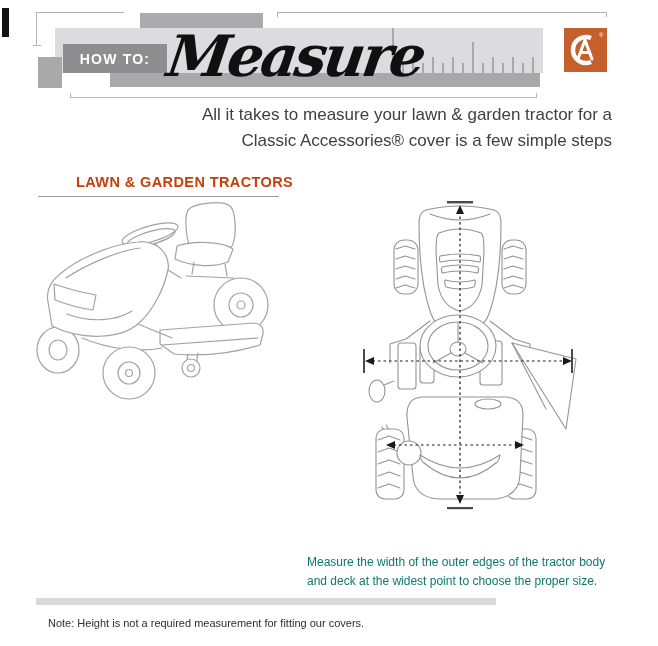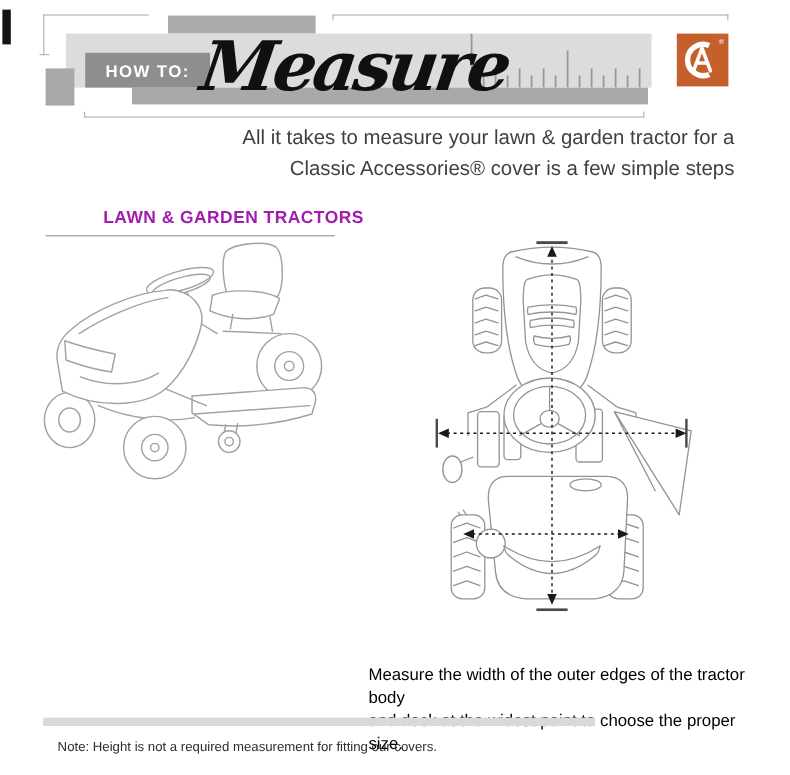--- a/index.html
+++ b/index.html
@@ -15,21 +15,21 @@
   .bracket-v{left:36px;top:12px;width:1px;height:34px;background:#b5b5b7;}
   .bracket-foot{left:33px;top:45px;width:8px;height:1px;background:#b5b5b7;}
   .topline{left:277px;top:12px;width:330px;height:1px;background:#b5b5b7;}
   .topline-tick-l{left:277px;top:12px;width:1px;height:5px;background:#b5b5b7;}
   .topline-tick-r{left:606px;top:12px;width:1px;height:5px;background:#b5b5b7;}
   .rect-top-center{left:140px;top:13px;width:123px;height:15px;background:#ababad;}
   .band-light{left:55px;top:28px;width:488px;height:45px;background:#dcdcde;}
   .band-dark{left:110px;top:73px;width:430px;height:14px;background:#a9a9ab;}
   .rect-small{left:38px;top:57px;width:24px;height:31px;background:#a9a9ab;}
   .howto-box{
-    left:71px;top:44px;width:104px;height:29px;background:#8e8e90;
+    left:63px;top:44px;width:104px;height:29px;background:#8e8e90;
     display:flex;align-items:center;justify-content:center;
   }
   .howto-box span{
     color:#ffffff;font-weight:bold;font-size:14px;letter-spacing:1.2px;
   }
   .script-title{
     left:168px;top:22px;width:260px;
     font-family:"DejaVu Serif","Liberation Serif",serif;
     font-style:italic;font-weight:700;font-size:57px;color:#101010;
     transform:skewX(-8deg);letter-spacing:-3px;
@@ -44,33 +44,33 @@
   }
 
   
   .intro{
     left:160px;top:102px;width:452px;text-align:right;
     font-size:17px;line-height:26px;color:#3f3f3f;
   }
 
   
   .section-heading{
-    left:86px;top:174px;font-size:14.5px;font-weight:bold;color:#a21caf;
+    left:76px;top:174px;font-size:14.5px;font-weight:bold;color:#c2410c;
     letter-spacing:0.4px;
   }
   .section-underline{left:38px;top:196px;width:241px;height:1px;background:#9a9a9a;}
 
   
   .tractor-side{left:22px;top:198px;}
   .tractor-front{left:360px;top:193px;}
 
   
   .caption{
     left:307px;top:553px;width:320px;
-    font-size:14px;line-height:19px;color:#000000;
+    font-size:12px;line-height:19px;color:#0f766e;
   }
   .divider{left:36px;top:598px;width:460px;height:7px;background:#d9d9d9;}
   .footnote{left:48px;top:617px;font-size:11px;color:#2e2e2e;}
 </style>
 </head>
 <body>
 
 <div class="abs black-bar"></div>
 <div class="abs bracket-h"></div>
 <div class="abs bracket-v"></div>

